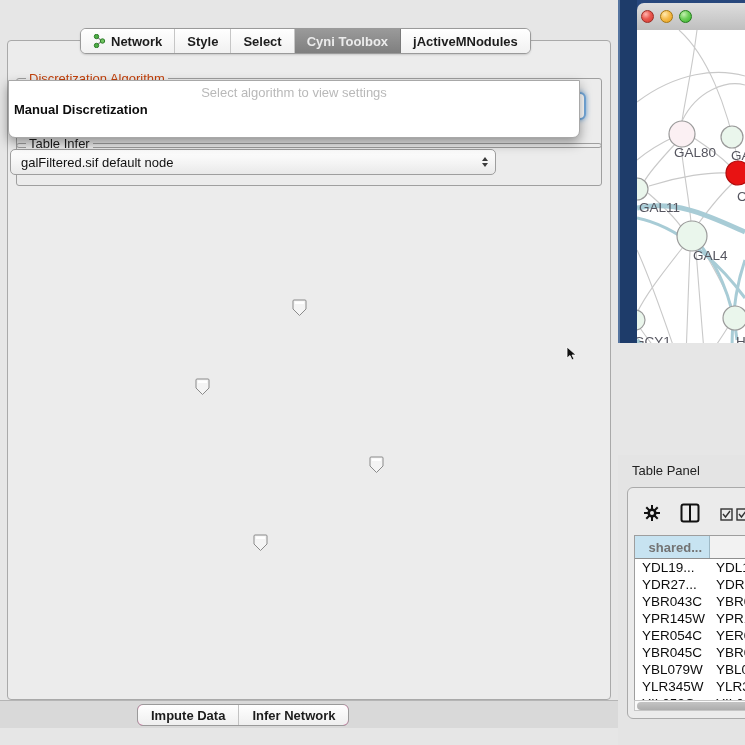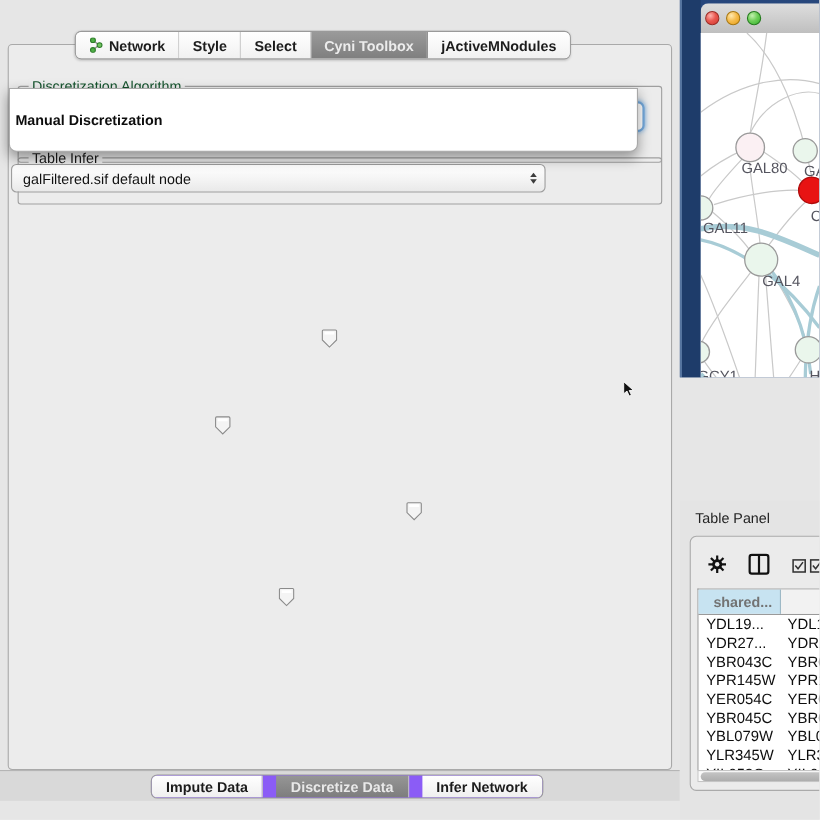--- a/index.html
+++ b/index.html
@@ -10,36 +10,36 @@
 
   
   .cp{position:absolute;left:0;top:0;width:618px;height:745px;background:#e6e6e6;}
   .cp-titlebar{position:absolute;left:0;top:0;width:618px;height:22px;
     background:linear-gradient(#f0f0f0,#dedede);border-bottom:1px solid #c2c2c2;}
   .cp-title{position:absolute;left:19px;top:4px;font-size:13px;color:#222;}
   .win-float{position:absolute;right:38px;top:6px;width:9px;height:9px;border:1.5px solid #333;border-radius:1px;}
   .win-close{position:absolute;right:18px;top:3px;font-size:13px;font-weight:bold;color:#222;}
 
   
-  .tabbar{position:absolute;left:68px;top:28px;height:24px;display:flex;z-index:6;
+  .tabbar{position:absolute;left:80px;top:28px;height:24px;display:flex;z-index:6;
     border:1px solid #9a9a9a;border-radius:6px;background:#fdfdfd;overflow:hidden;
     box-shadow:0 1px 2px rgba(0,0,0,.15);}
   .tab{display:flex;align-items:center;gap:5px;padding:0 12px;font-size:13px;font-weight:600;color:#1c1c1c;
     border-right:1px solid #c6c6c6;background:linear-gradient(#ffffff,#f1f1f1);}
   .tab:last-child{border-right:none;}
   .tab.active{background:linear-gradient(#9a9a9a,#7f7f7f);color:#ececec;border-right-color:#7a7a7a;}
 
   
   .cp-frame{position:absolute;left:7px;top:40px;width:602px;height:658px;
     border:1px solid #a9a9a9;border-radius:4px;background:#ececec;z-index:1;}
 
   
   .group{position:absolute;border:1px solid #9f9f9f;border-radius:3px;}
   .group-label{position:absolute;top:-8px;left:9px;background:#ececec;padding:0 3px;font-size:13px;}
-  .lab-dim{color:#14532d;}
+  .lab-dim{color:#c2410c;}
   .lab-green{color:#2eb82e;}
   .lab-blue{color:#2525d8;}
 
   
   .combo{position:absolute;background:linear-gradient(#ffffff,#f4f4f4 55%,#e9e9e9);
     border:1px solid #9e9e9e;border-radius:5px;display:flex;align-items:center;
     padding:0 24px 0 10px;font-size:13px;color:#111;box-sizing:border-box;}
   .spin{position:absolute;right:7px;top:50%;transform:translateY(-50%);display:flex;flex-direction:column;align-items:center;gap:2px;}
   .tri-up{width:0;height:0;border-left:3.5px solid transparent;border-right:3.5px solid transparent;border-bottom:4.5px solid #3c3c3c;}
   .tri-dn{width:0;height:0;border-left:3.5px solid transparent;border-right:3.5px solid transparent;border-top:4.5px solid #3c3c3c;}
@@ -85,21 +85,21 @@
     border:1px solid #b5b5b5;overflow:hidden;box-sizing:border-box;}
   .attr-item{padding:0 0 0 14px;font-size:13.5px;line-height:15.5px;color:#111;white-space:nowrap;}
   .lscroll{position:absolute;right:2px;top:2px;width:12px;height:38px;border-radius:6px;background:#b9b9b9;}
 
   
   .apply-strip{position:absolute;left:8px;top:668px;width:600px;height:29px;background:#e3e3e3;border-top:1px solid #bdbdbd;}
   .apply-btn{position:absolute;left:259px;top:3px;width:70px;height:21px;
     background:linear-gradient(#ffffff,#e6e6e6);border:1px solid #989898;border-radius:6px;
     font-size:13.5px;color:#111;display:flex;align-items:center;justify-content:center;}
   .bstrip{position:absolute;left:0;top:700px;width:618px;height:27px;background:#d9d9d9;border-top:1px solid #b5b5b5;border-bottom:1px solid #cwhite;}
-  .btabbar{position:absolute;left:137px;top:3px;height:20px;display:flex;border:1px solid #9a9a9a;border-radius:6px;background:#8b5cf6;overflow:hidden;gap:12px;}
+  .btabbar{position:absolute;left:137px;top:3px;height:20px;display:flex;border:1px solid #9a9a9a;border-radius:6px;background:#ec4899;overflow:hidden;}
   .btab{display:flex;align-items:center;padding:0 13px;font-size:13px;font-weight:600;color:#1c1c1c;background:linear-gradient(#ffffff,#efefef);border-right:1px solid #c3c3c3;}
   .btab:last-child{border-right:none;}
   .btab.active{background:linear-gradient(#969696,#7d7d7d);color:#e9e9e9;}
 
   
   .net-desktop{position:absolute;left:618px;top:0;width:127px;height:343px;
     background:linear-gradient(180deg,#27477c 0%,#30528a 45%,#3a5d93 75%,#2d4d82 100%);overflow:hidden;}
   .net-leftstrip{position:absolute;left:0;top:0;width:19px;height:455px;
     background:linear-gradient(90deg,#55749f 0 2px,#1e3c6a 2px 100%);}
   .net-titlebar{position:absolute;left:19px;top:3px;width:108px;height:27px;
@@ -166,20 +166,21 @@
       <span class="group-label lab-dim">Discretization Algorithm</span>
     </div>
     <div class="combo combo-focused" style="left:26px;top:92px;width:560px;height:28px;z-index:3;">
       <span class="spin">
           <span class="tri-up"></span>
           <span class="tri-dn"></span>
         </span>
     </div>
 
     <div class="popup">
+      <div class="popup-hint">Select algorithm to view settings</div>
       <div class="popup-opt1">Manual Discretization</div>
     </div>
 
     <div class="group" style="left:16px;top:143px;width:584px;height:41px;z-index:2;">
       <span class="group-label">Table Infer</span>
     </div>
     <div class="combo" style="left:10px;top:149px;width:486px;height:26px;z-index:3;">
       <span>galFiltered.sif default node</span>
       <span class="spin">
           <span class="tri-up"></span>
@@ -312,23 +313,20 @@
     <div class="apply-strip">
       <div class="apply-btn">
           <span>Apply</span>
         </div>
     </div>
 
     <div class="bstrip">
       <div class="btabbar">
         <div class="btab">
             <span>Impute Data</span>
-          </div>
-        <div class="btab active">
-            <span>Discretize Data</span>
           </div>
         <div class="btab">
             <span>Infer Network</span>
           </div>
       </div>
     </div>
   </div>
 
   <div class="net-desktop">
     <div class="net-leftstrip"></div>

